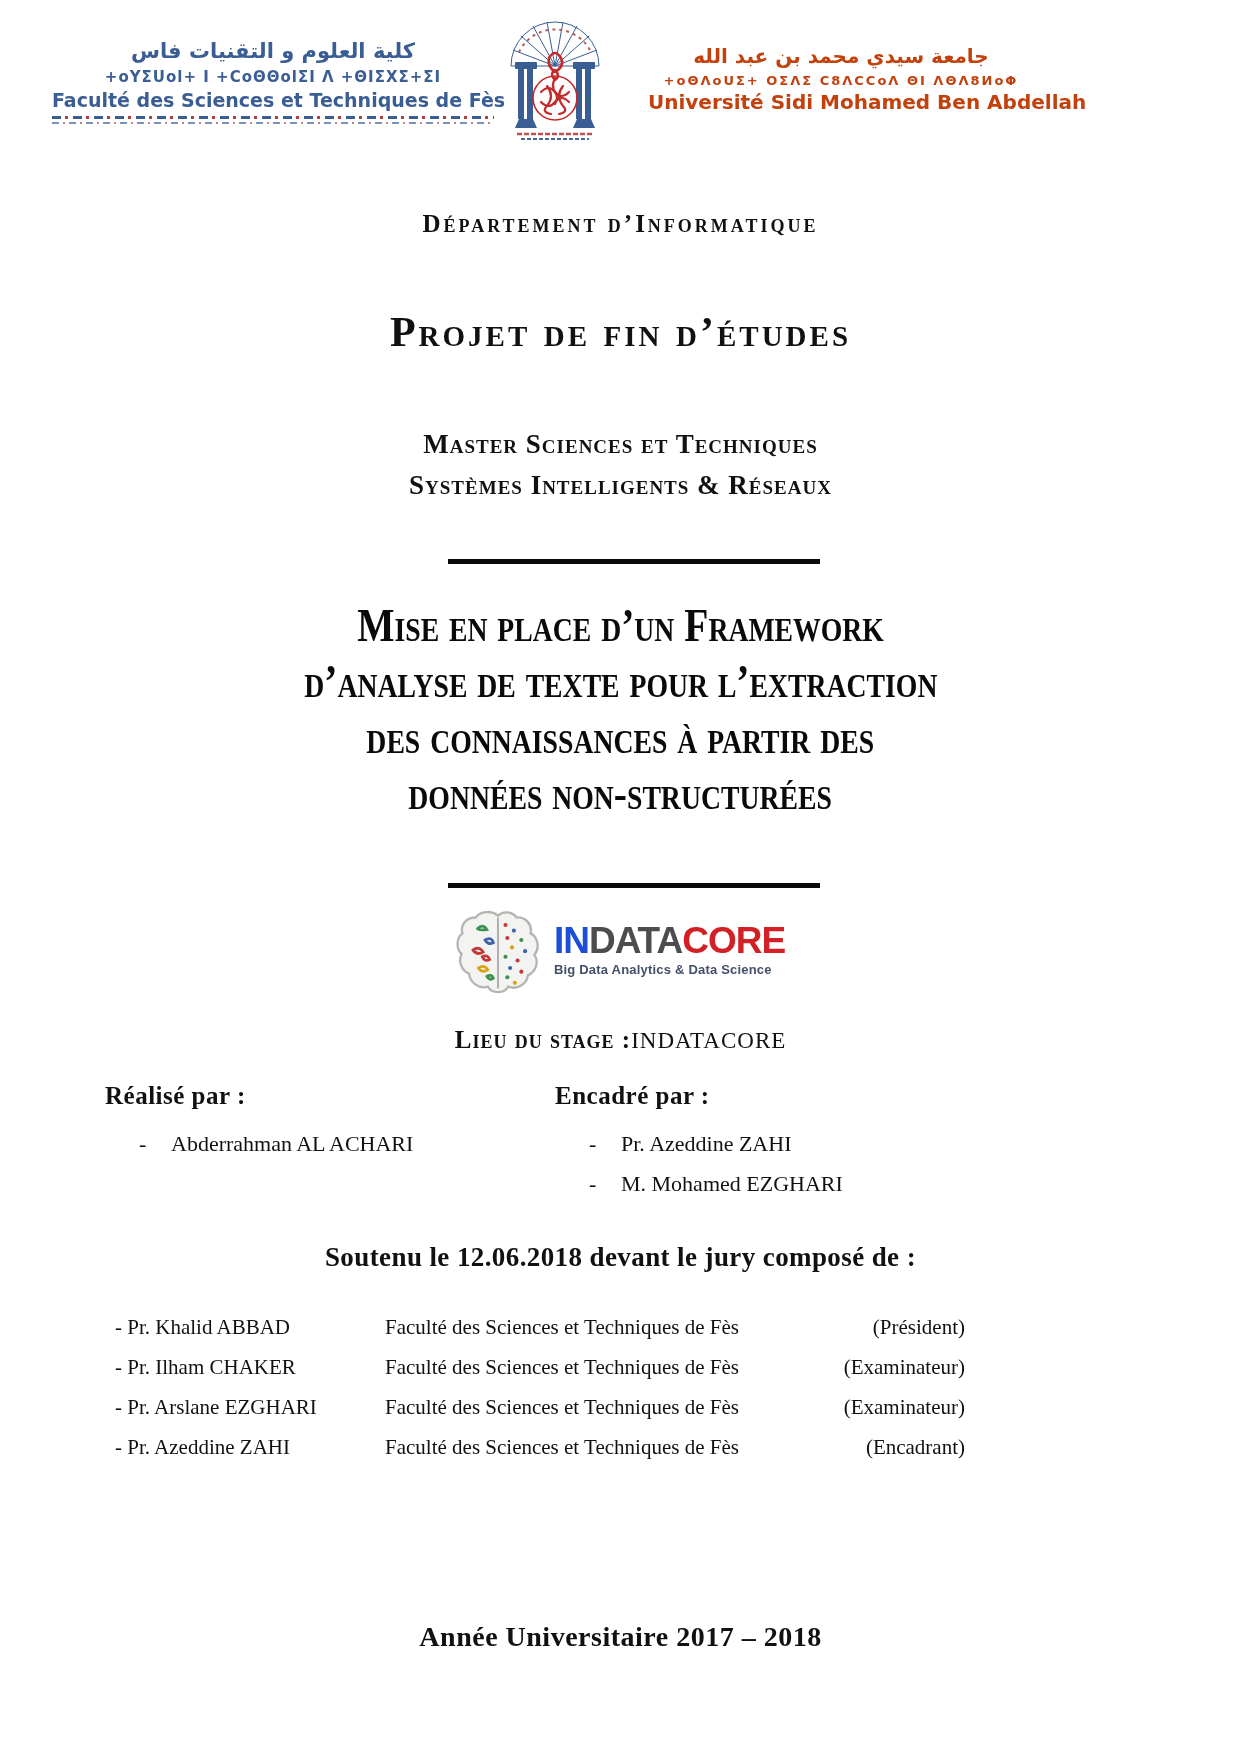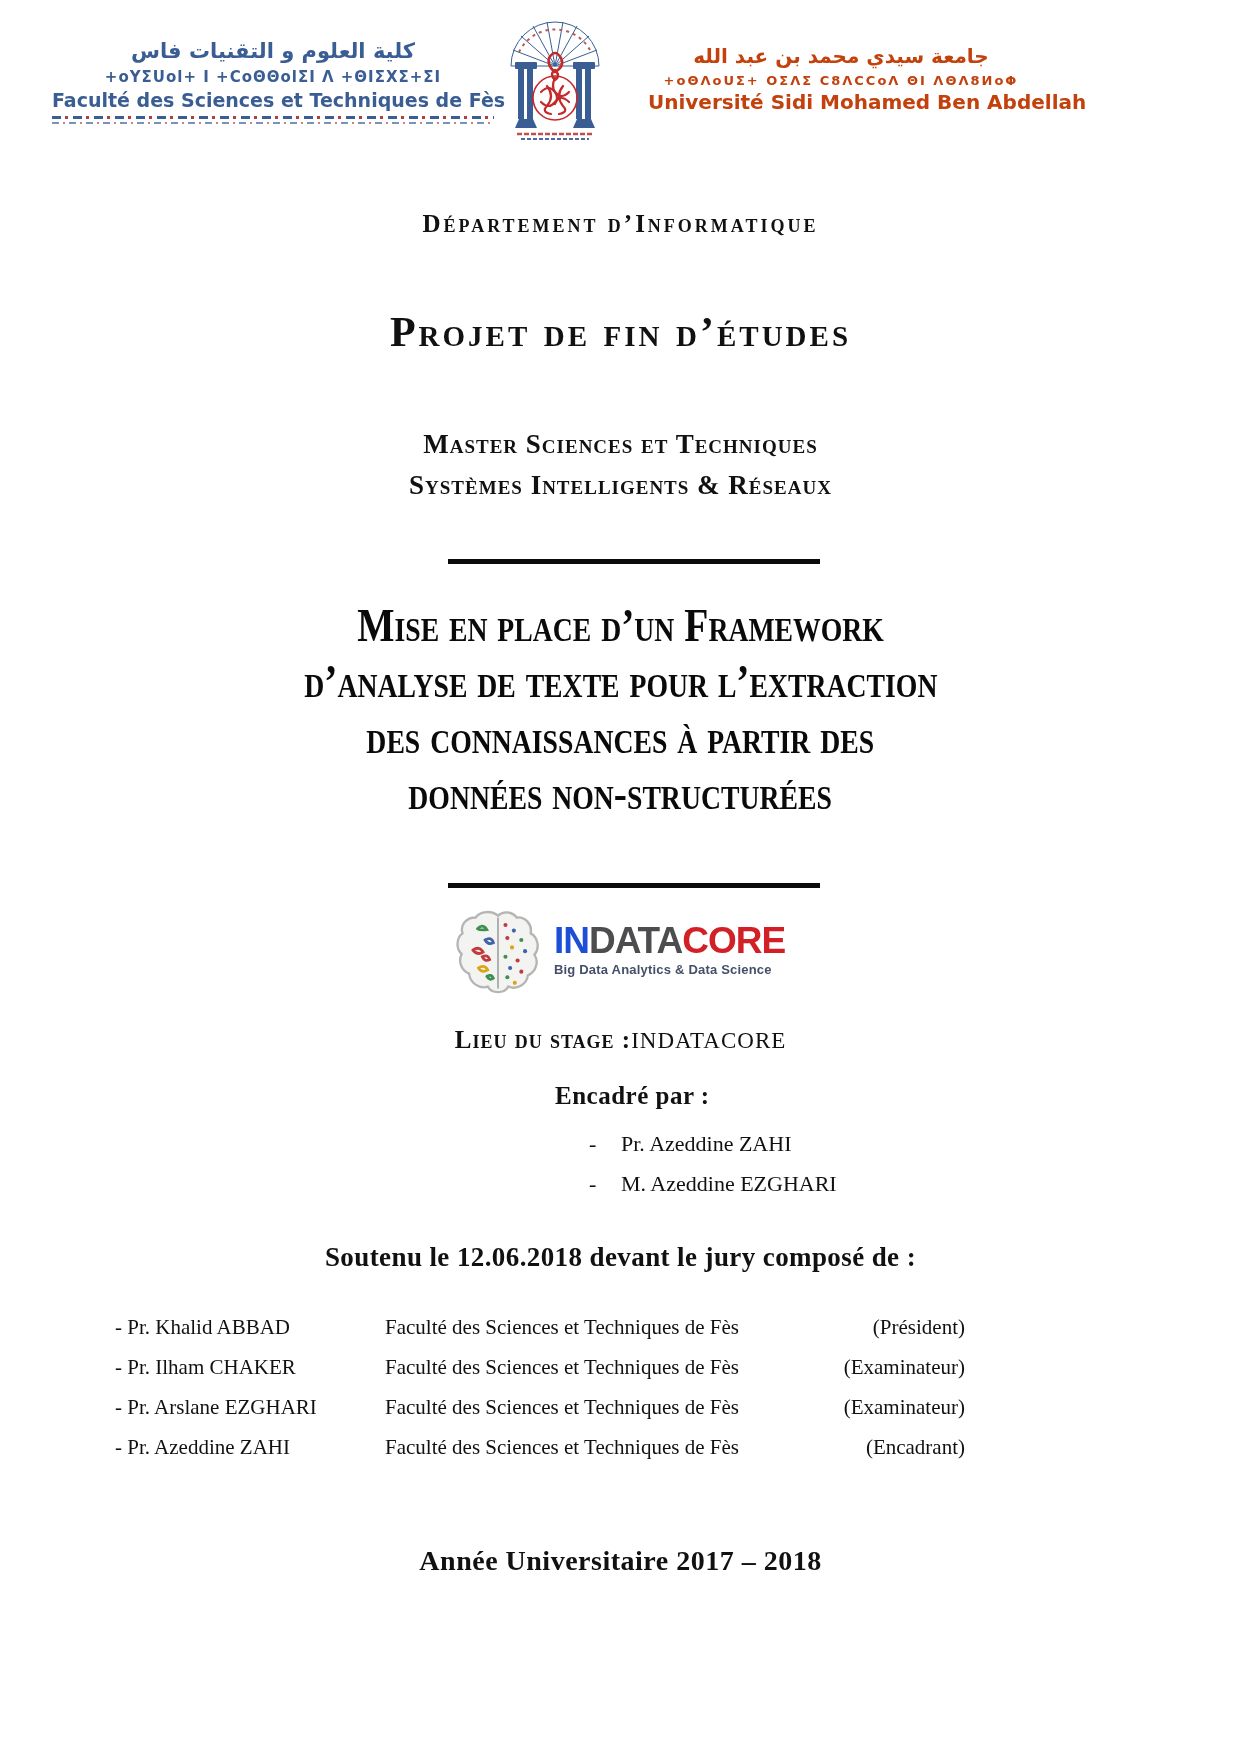--- a/index.html
+++ b/index.html
@@ -72,21 +72,21 @@
   .credits-col.right { left:555px; width:440px; }
   .credits-head { font-size:25px; font-weight:bold; letter-spacing:.5px; }
   .credits-item { margin-top:14px; padding-left:34px; font-size:22px; line-height:40px; }
   .credits-item .dash { display:inline-block; width:32px; }
   
   .defense-head { top:1242px; font-size:27px; font-weight:bold; letter-spacing:.4px; }
   .jury { position:absolute; left:115px; top:1307px; width:850px; }
   .jury-row { display:grid; grid-template-columns:270px 440px 1fr; height:40px; line-height:40px; font-size:21px; }
   .jury-row .role { text-align:right; }
   
-  .year { top:1545px; font-size:28px; font-weight:bold; letter-spacing:.5px; }
+  .year { top:1621px; font-size:28px; font-weight:bold; letter-spacing:.5px; }
 </style>
 </head>
 <body>
 
 <div class="page">
 
   <div class="hdr-left">
     <div class="ar">كلية العلوم و التقنيات فاس</div>
     <div class="tif">+oYΣUol+   I   +CoΘΘolΣI   Λ   +ΘIΣXΣ+ΣI</div>
     <div class="fr">Faculté des Sciences et Techniques de Fès</div>
@@ -200,28 +200,34 @@
         <span class="wm-in">IN</span><span class="wm-data">DATA</span><span class="wm-core">CORE</span>
       </div>
       <div class="tagline">Big Data Analytics &amp; Data Science</div>
     </div>
   </div>
 
   <div class="center-line lieu">
     <span class="lbl">Lieu du stage :</span><span class="val">INDATACORE</span>
   </div>
 
+  <div class="credits-col left">
+    <div class="credits-head">Réalisé par :</div>
+    <div class="credits-item">
+      <span class="dash">-</span><span>Abderrahman AL ACHARI</span>
+    </div>
+  </div>
 
   <div class="credits-col right">
     <div class="credits-head">Encadré par :</div>
     <div class="credits-item">
       <span class="dash">-</span><span>Pr. Azeddine ZAHI</span>
     </div>
     <div class="credits-item" style="margin-top:0;">
-      <span class="dash">-</span><span>M. Azeddine EZGHARI</span>
+      <span class="dash">-</span><span>M. Mohamed EZGHARI</span>
     </div>
   </div>
 
   <div class="center-line defense-head">Soutenu le 12.06.2018 devant le jury composé de :</div>
 
   <div class="jury">
     <div class="jury-row">
       <div><span>-</span> <span>Pr. Khalid ABBAD</span></div>
       <div>Faculté des Sciences et Techniques de Fès</div>
       <div class="role">(Président)</div>

